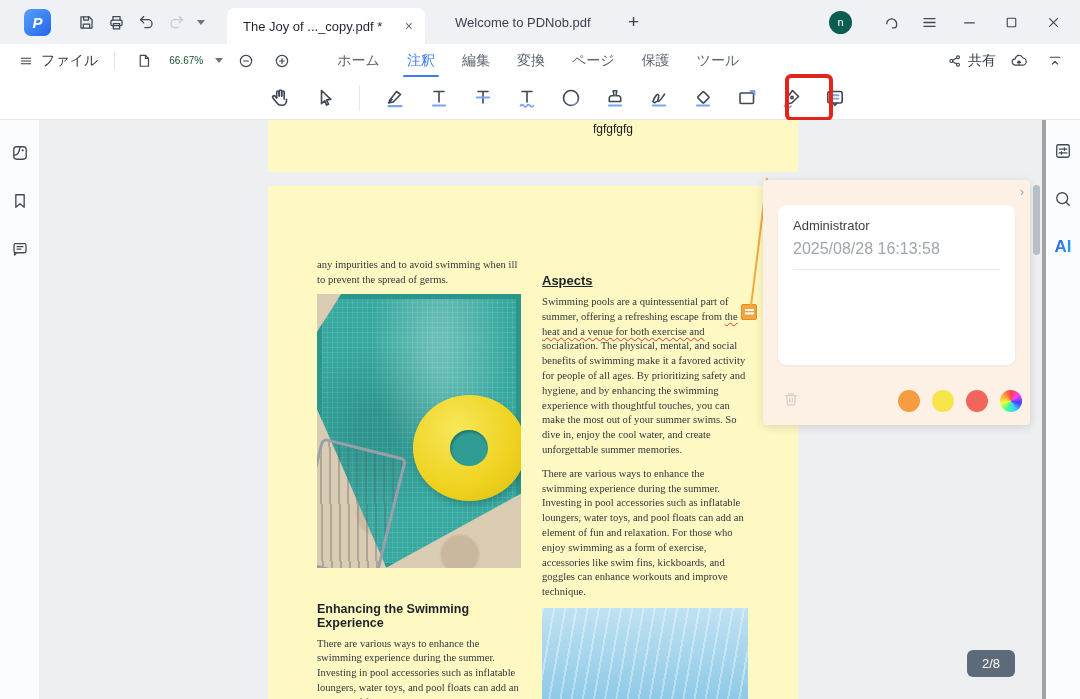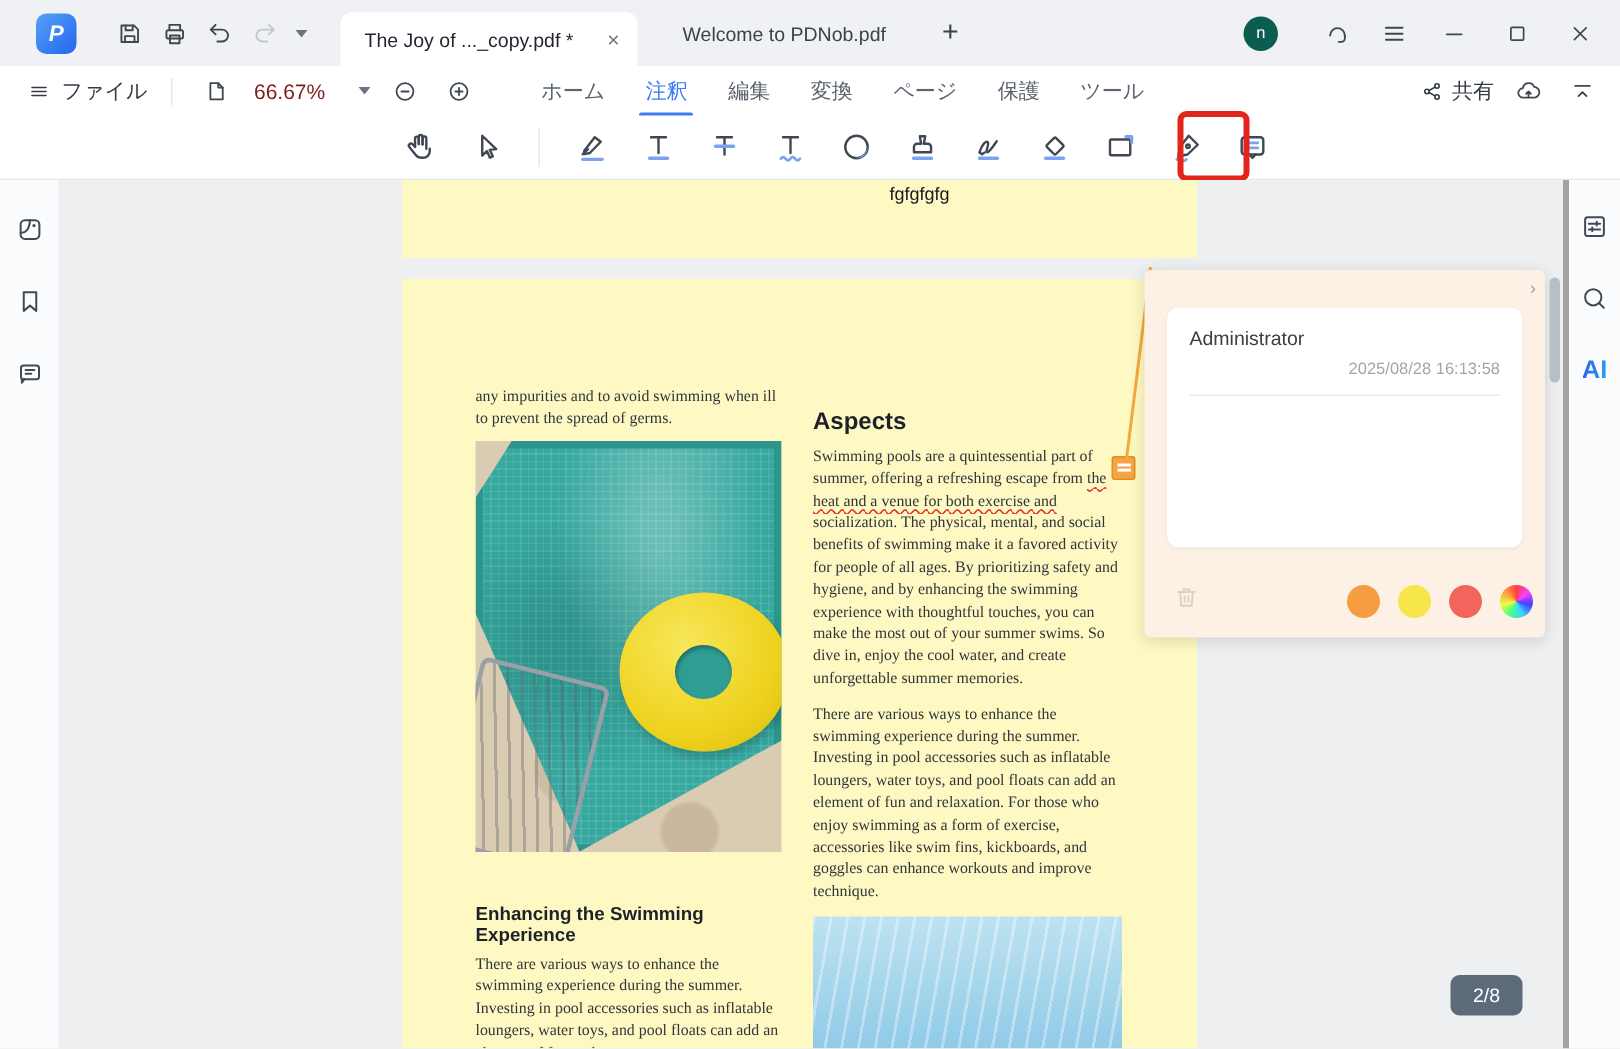--- a/index.html
+++ b/index.html
@@ -23,21 +23,21 @@
   .win-btn { width:34px; height:30px; display:flex; align-items:center; justify-content:center; color:#3f4752; }
   .win-btn svg { width:17px; height:17px; }
 
   
   .menubar { position:absolute; top:44px; left:0; width:1080px; height:33px; background:#fff; display:flex; align-items:center; }
   .mb-left { display:flex; align-items:center; padding-left:18px; gap:4px; }
   .file-group { display:flex; align-items:center; gap:7px; font-size:14px; color:#333a45; }
   .mb-divider { width:1px; height:18px; background:#e3e6ea; margin:0 12px; }
   .mb-ico { width:26px; height:26px; display:flex; align-items:center; justify-content:center; color:#3f4752; }
   .mb-ico svg { width:18px; height:18px; }
-  .zoom-val { font-size:14px; color:#7f1d1d; margin:0 12px 0 8px; }
+  .zoom-val { font-size:10px; color:#14532d; margin:0 2px 0 8px; }
   .nav-tabs { display:flex; align-items:center; gap:27px; margin-left:42px; font-size:14px; color:#5b6470; }
   .nav-tab { position:relative; padding:6px 0; }
   .nav-tab.active { color:#3b7cf6; }
   .nav-tab.active::after { content:""; position:absolute; left:-4px; right:-4px; bottom:-2px; height:3px; border-radius:2px; background:#3b7cf6; }
   .mb-right { margin-left:auto; display:flex; align-items:center; gap:10px; padding-right:12px; font-size:14px; color:#333a45; }
   .share-group { display:flex; align-items:center; gap:5px; }
 
   
   .toolbar { position:absolute; top:77px; left:0; width:1080px; height:43px; background:#fff; border-bottom:1px solid #e8eaee; }
   .tool-row { position:absolute; left:258px; top:0; height:42px; display:flex; align-items:center; }
@@ -86,21 +86,21 @@
 
   
   .note-anchor { position:absolute; left:473px; top:118px; width:16px; height:16px; background:#f5a53f; border:1px solid #e08f22; border-radius:2px; }
   .note-anchor::before { content:""; position:absolute; left:3px; top:4px; width:9px; height:1.6px; background:#fff; box-shadow:0 3.4px 0 #fff; }
   .connector { position:absolute; left:0; top:0; width:100%; height:100%; pointer-events:none; }
 
   .comment-panel { position:absolute; left:723px; top:60px; width:267px; height:245px; background:#fcf1e4; border-radius:4px; box-shadow:0 2px 10px rgba(0,0,0,.14); }
   .panel-chevron { position:absolute; right:6px; top:6px; color:#9aa0a6; font-size:12px; line-height:12px; }
   .note-card { position:absolute; left:15px; top:25px; width:237px; height:160px; background:#fff; border-radius:8px; box-shadow:0 1px 3px rgba(0,0,0,.06); padding:13px 15px; }
   .note-author { font-size:13px; color:#3c4043; }
-  .note-time { font-size:11px; color:#a0a6ad; margin-top:7px;text-align:right; }
+  .note-time { font-size:16px; color:#a0a6ad; margin-top:7px; }
   .note-divider { height:1px; background:#e9e9e9; margin-top:11px; }
   .panel-footer { position:absolute; left:18px; right:8px; bottom:12px; display:flex; align-items:center; }
   .trash { color:#ddd2c2; }
   .trash svg { width:20px; height:20px; }
   .dots { margin-left:auto; display:flex; align-items:center; gap:12px; }
   .dot { width:22px; height:22px; border-radius:50%; }
   .dot-rainbow { background:conic-gradient(#ff4040,#ff40ff,#4040ff,#40d0ff,#40ff90,#eaff40,#ffa040,#ff4040); }
 
   .doc-scroll-thumb { position:absolute; left:993px; top:65px; width:7px; height:70px; border-radius:4px; background:#b7bec6; }
   .page-indicator { position:absolute; right:27px; bottom:22px; width:48px; height:27px; border-radius:6px; background:#5c6a79; color:#fff; font-size:13px; display:flex; align-items:center; justify-content:center; }
@@ -392,21 +392,21 @@
         <div class="pool-water"></div>
         <div class="pool-rim"></div>
         <div class="chair"></div>
         <div class="ring"></div>
       </div>
       <div class="doc-head" style="font-size:12.5px;margin-top:34px;">Enhancing the Swimming Experience</div>
       <p class="doc-serif" style="margin-top:7px;">There are various ways to enhance the swimming experience during the summer. Investing in pool accessories such as inflatable loungers, water toys, and pool floats can add an element of fun and</p>
     </div>
 
     <div class="col-right">
-      <div class="doc-head" style="font-size:16px;margin-top:15px;">Aspects</div>
+      <div class="doc-head" style="font-size:13px;margin-top:15px;text-decoration:underline;">Aspects</div>
       <p class="doc-serif" style="margin-top:7px;"><span>Swimming pools are a quintessential part of summer, offering a refreshing escape from </span><span class="squig">the heat and a venue for both exercise and</span><span> socialization. The physical, mental, and social benefits of swimming make it a favored activity for people of all ages. By prioritizing safety and hygiene, and by enhancing the swimming experience with thoughtful touches, you can make the most out of your summer swims. So dive in, enjoy the cool water, and create unforgettable summer memories.</span></p>
       <p class="doc-serif" style="margin-top:9px;">There are various ways to enhance the swimming experience during the summer. Investing in pool accessories such as inflatable loungers, water toys, and pool floats can add an element of fun and relaxation. For those who enjoy swimming as a form of exercise, accessories like swim fins, kickboards, and goggles can enhance workouts and improve technique.</p>
       <div class="img2"></div>
     </div>
 
     <div class="note-anchor"></div>
   </div>
 
   <svg class="connector">
     <line x1="711" y1="186" x2="727" y2="58" stroke="#F6A93B" stroke-width="2"></line>

